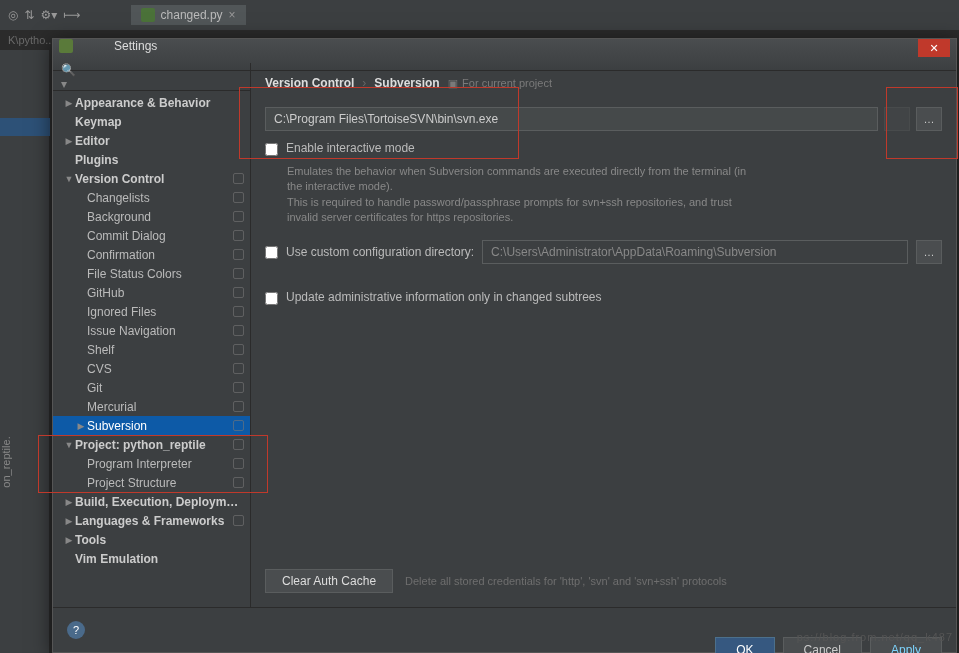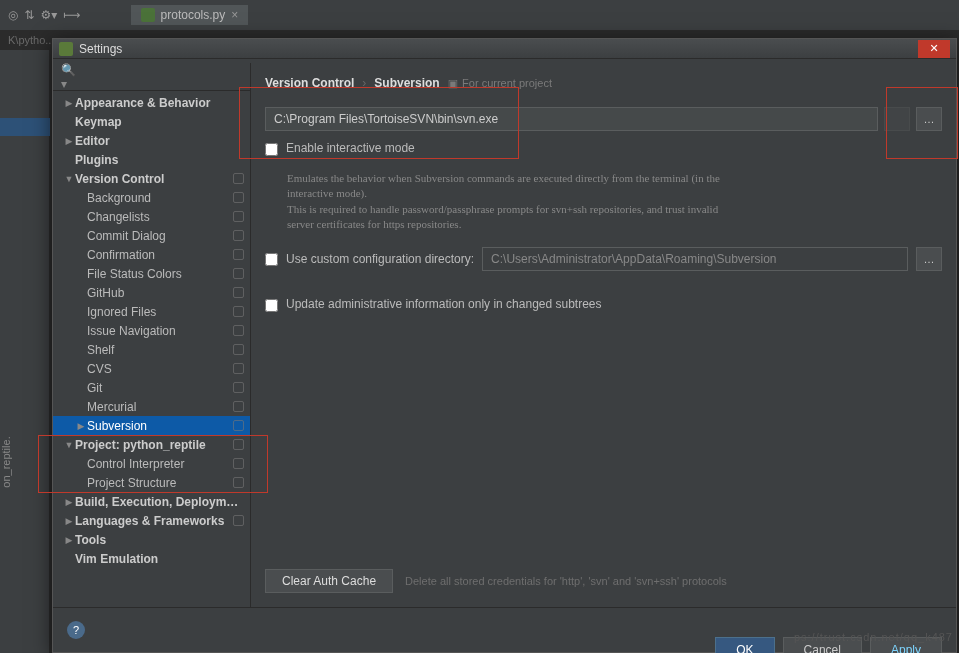--- a/index.html
+++ b/index.html
@@ -15,21 +15,21 @@
 
 .breadcrumb-bg { height: 20px; background: #2b2b2b; padding-left: 8px; color: #6a6a6a; font-size: 11px; display:flex; align-items:center; }
 
 .left-gutter { position:absolute; left:0; top:50px; bottom:0; width:50px; background:#3c3f41; border-right:1px solid #2b2b2b; }
 .gutter-label { position:absolute; bottom:185px; left:-20px; transform:rotate(-90deg); color:#888; font-size:11px; white-space:nowrap;}
 .blue-strip { position:absolute; top:68px; left:0; width:50px; height:18px; background:#2d5177; }
 
 
 .settings-dialog { position: absolute; left: 52px; top: 38px; right: 2px; bottom: 0; background: #3c3f41; border: 1px solid #555; box-shadow: 0 4px 20px rgba(0,0,0,.6); }
 
-.titlebar { height: 20px; background: linear-gradient(#4a4d4f,#3c3f41); display: flex; align-items: center; padding: 0 6px; border-bottom:1px solid #2b2b2b; }
+.titlebar { height: 32px; background: linear-gradient(#4a4d4f,#3c3f41); display: flex; padding: 0 6px; border-bottom:1px solid #2b2b2b;gap:35px; }
 .titlebar .small-icon { width:14px; height:14px; background:#5a7a3a; border-radius:2px; margin-right:6px; }
 .titlebar .title-text { color:#ddd; font-size:12px; }
 .titlebar .close-btn { margin-left:auto; width:32px; height:18px; background:#c0392b; color:#fff; display:flex; align-items:center; justify-content:center; font-size:11px; cursor:pointer; }
 
 .dialog-body { position:absolute; top:24px; left:0; right:0; bottom:45px; display:flex; }
 
 
 .sidebar { width:198px; border-right:1px solid #2b2b2b; display:flex; flex-direction:column; overflow:hidden; }
 .search-row { height:28px; border-bottom:1px solid #2b2b2b; display:flex; align-items:center; padding:0 8px; gap:4px; }
 .search-row input { background:transparent; border:none; color:#ccc; outline:none; width:100%; font-size:12px; }
@@ -58,21 +58,21 @@
 .crumb-row .sep { color:#666; }
 .crumb-row .proj-tag { color:#7a7a7a; font-size:11px; display:flex; align-items:center; gap:4px; }
 
 .form-row { display:flex; align-items:center; gap:6px; margin-top:10px; }
 .text-input { flex:1; height:24px; background:#45494a; border:1px solid #5a5d5e; color:#ccc; padding:0 8px; font-size:12px; }
 .text-input.ro { color:#888; background:#3c3f41; }
 .dots-btn { width:26px; height:24px; background:#4a4d4f; border:1px solid #5a5d5e; color:#ccc; display:flex; align-items:center; justify-content:center; cursor:pointer; font-size:11px; }
 
 .check-row { display:flex; align-items:flex-start; gap:8px; margin-top:10px; }
 .check-row input[type=checkbox]{ margin-top:2px; accent-color:#5a7a3a; }
-.help-text { color:#888; font-size:11px; line-height:1.4; margin-left:22px; margin-top:15px; max-width:460px;font-family:Liberation Serif, serif; }
+.help-text { color:#888; font-size:11px; line-height:1.4; margin-left:22px; margin-top:8px; max-width:460px; }
 
 .clear-row { margin-top:auto; display:flex; align-items:center; gap:12px; padding-bottom:4px;}
 .btn-small { padding:4px 16px; background:#4a4d4f; border:1px solid #5a5d5e; color:#ddd; cursor:pointer; font-size:12px; }
 .clear-desc { color:#6e6e6e; font-size:11px; }
 
 
 .footer { position:absolute; left:0; right:0; bottom:0; height:45px; border-top:1px solid #2b2b2b; display:flex; align-items:center; padding:0 14px; gap:8px; }
 .help-circle { width:18px; height:18px; border-radius:50%; background:#4a6a8a; color:#fff; display:flex; align-items:center; justify-content:center; font-size:11px; cursor:pointer; }
 .footer .spacer { flex:1; }
 .btn { padding:5px 20px; background:#4a4d4f; border:1px solid #5a5d5e; color:#ccc; cursor:pointer; font-size:12px;margin-top:40px; }
@@ -90,21 +90,21 @@
 
 <div class="top-strip">
   <div class="top-icons">
     <span>◎</span>
     <span>⇅</span>
     <span>⚙▾</span>
     <span>⟼</span>
   </div>
   <div class="file-tab">
     <span class="py-icon"></span>
-    <span>protocols.py</span>
+    <span>changed.py</span>
     <span class="close">×</span>
   </div>
 </div>
 <div class="breadcrumb-bg">
   <span>K\pytho...</span>
 </div>
 
 <div class="left-gutter">
   <div class="blue-strip"></div>
   <div class="gutter-label">on_reptile.</div>
@@ -141,26 +141,26 @@
             <span class="arrow none"></span>
             <span class="lbl">Plugins</span>
           </div>
           <div class="tree-item indent-0 bold">
             <span class="arrow open"></span>
             <span class="lbl">Version Control</span>
             <span class="proj-icon"></span>
           </div>
           <div class="tree-item indent-1">
             <span class="arrow none"></span>
+            <span class="lbl">Changelists</span>
+            <span class="proj-icon"></span>
+          </div>
+          <div class="tree-item indent-1">
+            <span class="arrow none"></span>
             <span class="lbl">Background</span>
-            <span class="proj-icon"></span>
-          </div>
-          <div class="tree-item indent-1">
-            <span class="arrow none"></span>
-            <span class="lbl">Changelists</span>
             <span class="proj-icon"></span>
           </div>
           <div class="tree-item indent-1">
             <span class="arrow none"></span>
             <span class="lbl">Commit Dialog</span>
             <span class="proj-icon"></span>
           </div>
           <div class="tree-item indent-1">
             <span class="arrow none"></span>
             <span class="lbl">Confirmation</span>
@@ -211,21 +211,21 @@
             <span class="lbl">Subversion</span>
             <span class="proj-icon"></span>
           </div>
           <div class="tree-item indent-0 bold">
             <span class="arrow open"></span>
             <span class="lbl">Project: python_reptile</span>
             <span class="proj-icon"></span>
           </div>
           <div class="tree-item indent-1">
             <span class="arrow none"></span>
-            <span class="lbl">Control Interpreter</span>
+            <span class="lbl">Program Interpreter</span>
             <span class="proj-icon"></span>
           </div>
           <div class="tree-item indent-1">
             <span class="arrow none"></span>
             <span class="lbl">Project Structure</span>
             <span class="proj-icon"></span>
           </div>
           <div class="tree-item indent-0 bold">
             <span class="arrow closed"></span>
             <span class="lbl">Build, Execution, Deployment</span>
@@ -295,13 +295,13 @@
 
   <div class="footer">
     <span class="help-circle">?</span>
     <span class="spacer"></span>
     <button class="btn primary">OK</button>
     <button class="btn">Cancel</button>
     <button class="btn dim">Apply</button>
   </div>
 </div>
 
-<div class="watermark">ps://trust.csdn.net/qq_k487</div>
+<div class="watermark">ps://blog.from.net/qq_k487</div>
 
 </body></html>

